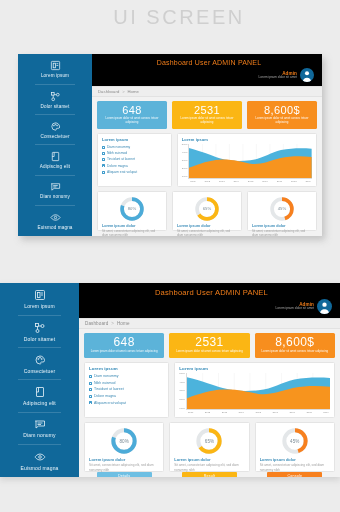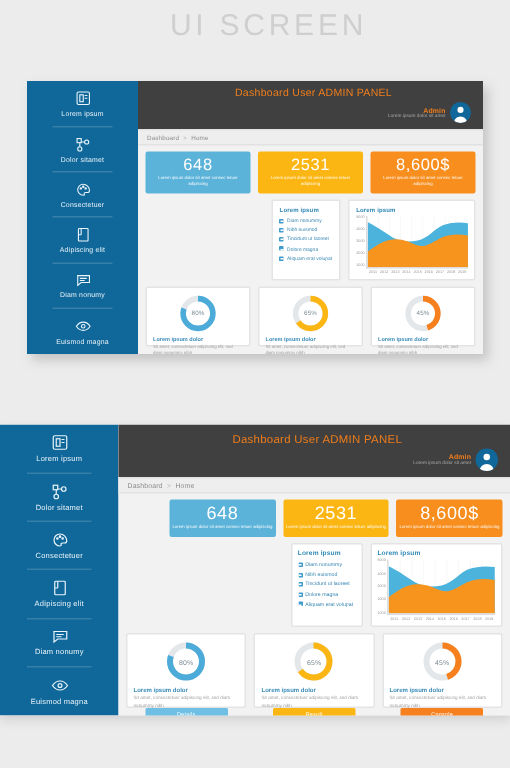--- a/index.html
+++ b/index.html
@@ -96,21 +96,21 @@
   .content {
     flex: 1 1 auto;
     display: flex;
     flex-direction: column;
     background: #f2f2f2;
     min-width: 0;
   }
 
   
   .topbar {
-    background: #404040;
+    background: #000000;
     padding: 3px 2px 2px 6px;
     box-sizing: border-box;
   }
   .brand {
     text-align: center;
     color: #f07d1a;
     font-size: 7px;
     letter-spacing: .2px;
     padding-top: 2px;
   }
@@ -160,21 +160,20 @@
 
   
   .body-area {
     flex: 1 1 auto;
     padding: 4px 5px 5px 5px;
     display: flex;
     flex-direction: column;
     gap: 4px;
     box-sizing: border-box;
     min-height: 0;
-    align-items: flex-end;
   }
 
   
   .stat-row {
     display: flex;
     gap: 5px;
   }
   .stat {
     flex: 1 1 0;
     border-radius: 1.5px;

